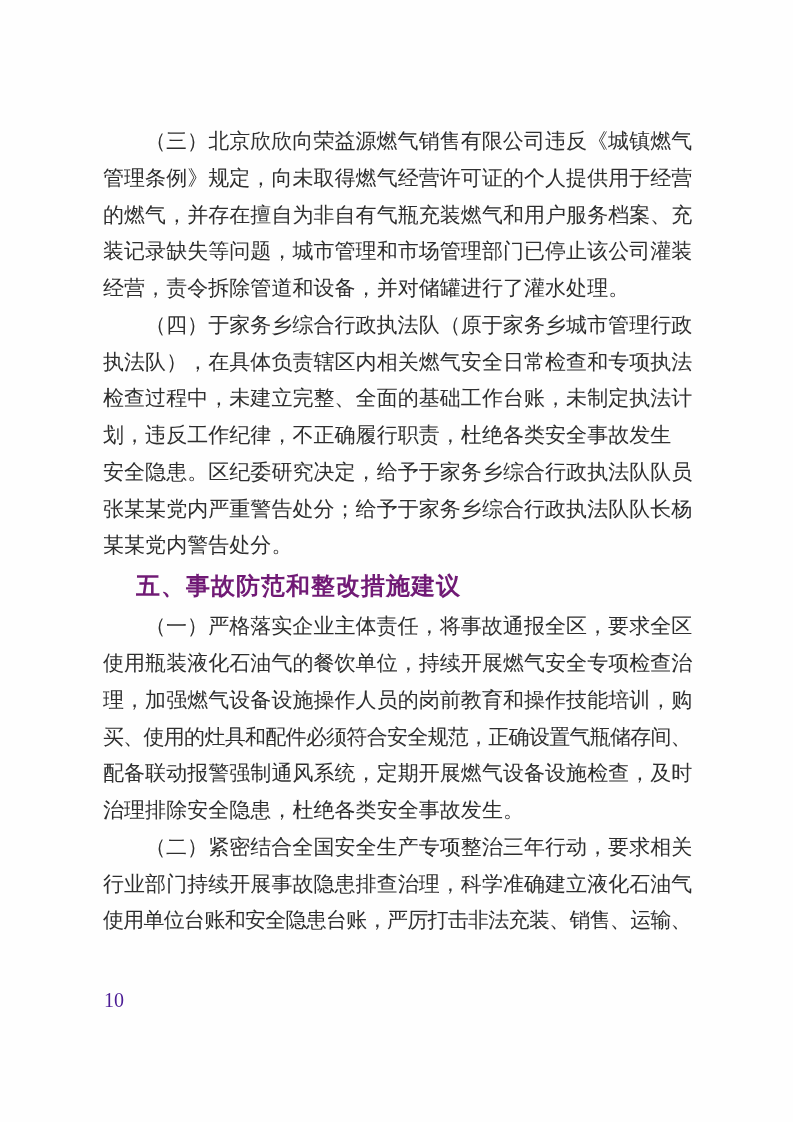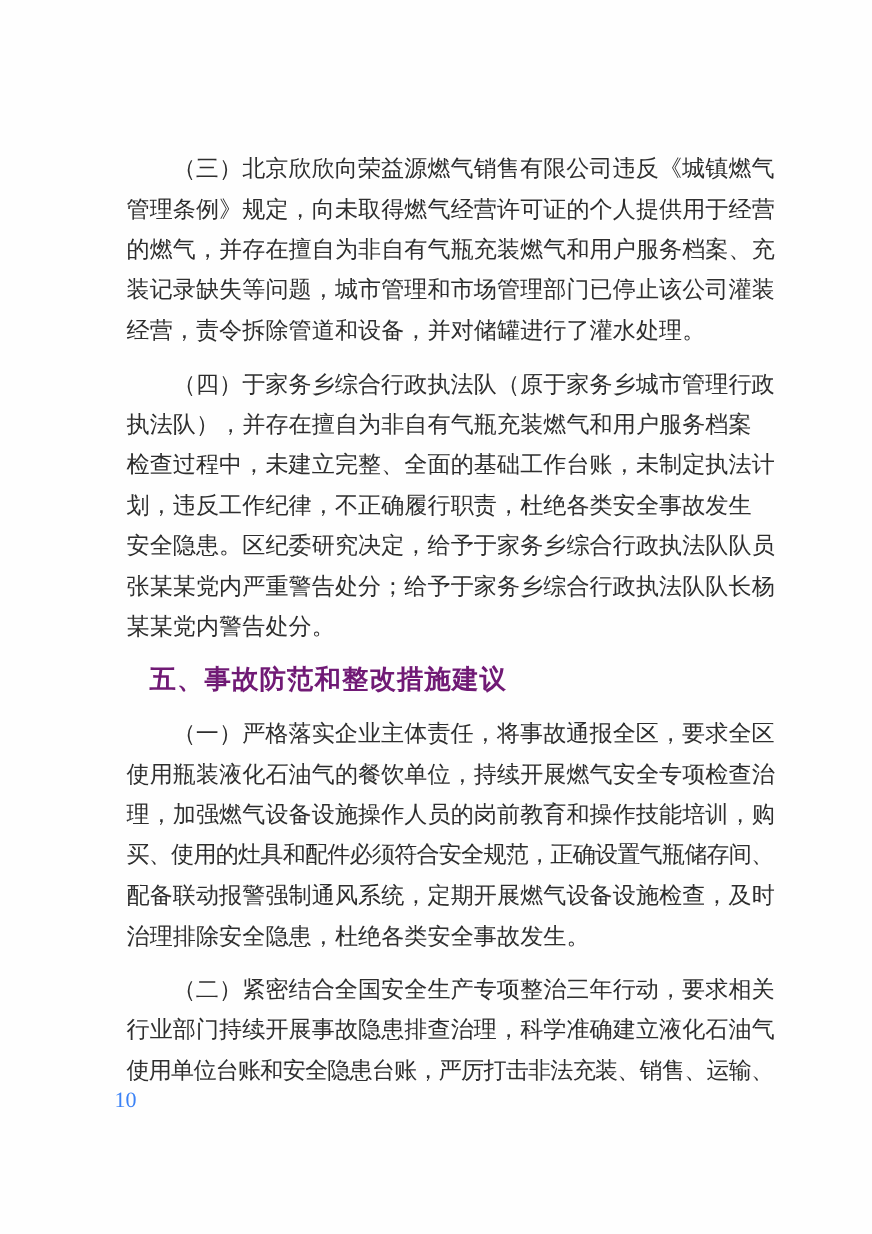--- a/index.html
+++ b/index.html
@@ -15,21 +15,21 @@
     left: 0; top: 0;
     width: 793px; height: 1122px;
     background: #fefefe;
   }
   .content {
     position: absolute;
     left: 103px; top: 123px;
     width: 590px;
     color: #2e2e2e;
   }
-  .paragraph { margin: 12px; padding: 0; }
+  .paragraph { margin: 0; padding: 0; }
   .line {
     font-size: 21px;
     line-height: 36.75px;
     white-space: nowrap;
     letter-spacing: 0.05px;
   }
   .line.indent { text-indent: 2em; }
   .line.squeeze { letter-spacing: -0.72px; }
   .heading {
     font-family: "Liberation Sans", "DejaVu Sans", sans-serif;
@@ -40,39 +40,39 @@
     color: #701a75;
     margin: 4px 0 3.5px 0;
     text-indent: 33px;
     white-space: nowrap;
   }
   .page-number {
     position: absolute;
     left: 104px; top: 988px;
     font-size: 20px;
     line-height: 24px;
-    color: #3b82f6;
+    color: #4c1d95;
     font-family: "Liberation Serif", "DejaVu Serif", serif;
   }
 </style>
 </head>
 <body style="background: rgb(255, 255, 255);">
 
 <div class="page">
   <div class="content" id="doc-body" style="color: rgb(46, 46, 46);">
       <div class="paragraph">
         <div class="line indent">（三）北京欣欣向荣益源燃气销售有限公司违反《城镇燃气</div>
         <div class="line">管理条例》规定，向未取得燃气经营许可证的个人提供用于经营</div>
         <div class="line">的燃气，并存在擅自为非自有气瓶充装燃气和用户服务档案、充</div>
         <div class="line">装记录缺失等问题，城市管理和市场管理部门已停止该公司灌装</div>
         <div class="line">经营，责令拆除管道和设备，并对储罐进行了灌水处理。</div>
       </div>
       <div class="paragraph">
         <div class="line indent">（四）于家务乡综合行政执法队（原于家务乡城市管理行政</div>
-        <div class="line">执法队），并存在擅自为非自有气瓶充装燃气和用户服务档案</div>
+        <div class="line">执法队），在具体负责辖区内相关燃气安全日常检查和专项执法</div>
         <div class="line">检查过程中，未建立完整、全面的基础工作台账，未制定执法计</div>
         <div class="line">划，违反工作纪律，不正确履行职责，杜绝各类安全事故发生</div>
         <div class="line">安全隐患。区纪委研究决定，给予于家务乡综合行政执法队队员</div>
         <div class="line">张某某党内严重警告处分；给予于家务乡综合行政执法队队长杨</div>
         <div class="line">某某党内警告处分。</div>
       </div>
       <div class="heading">五、事故防范和整改措施建议</div>
       <div class="paragraph">
         <div class="line indent">（一）严格落实企业主体责任，将事故通报全区，要求全区</div>
         <div class="line">使用瓶装液化石油气的餐饮单位，持续开展燃气安全专项检查治</div>

